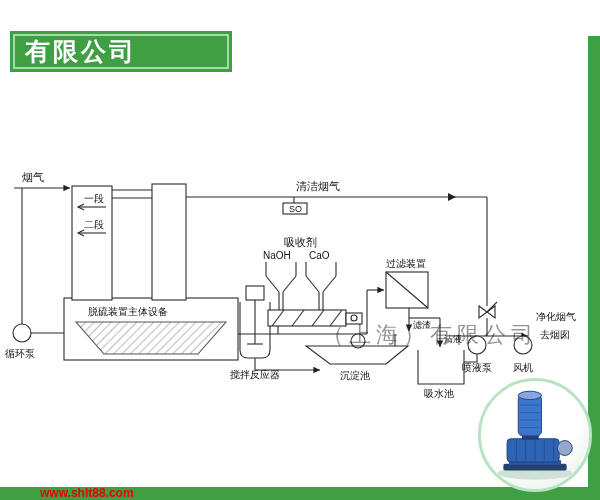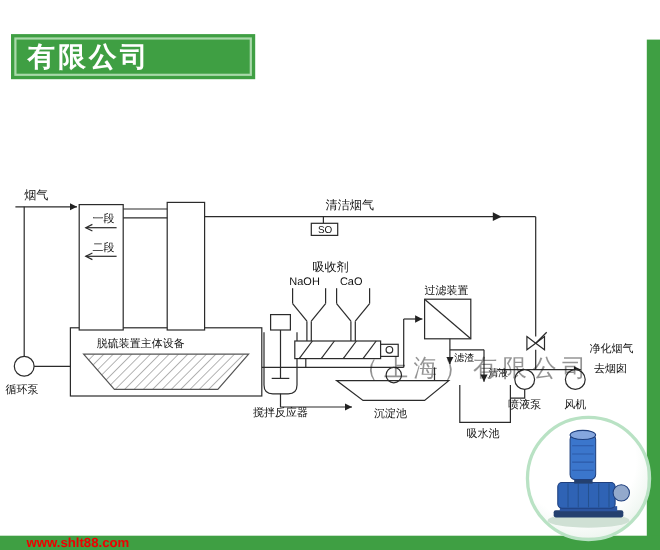--- a/index.html
+++ b/index.html
@@ -5,21 +5,21 @@
   html,body{margin:0;padding:0;background:#ffffff;}
   .page{position:relative;width:600px;height:500px;background:#ffffff;overflow:hidden;
         font-family:"Liberation Sans","DejaVu Sans",sans-serif;}
   .banner{position:absolute;left:10px;top:31px;width:222px;height:41px;background:#3f9f43;
           padding:3px;box-sizing:border-box;z-index:3;}
   .banner-inner{width:100%;height:100%;border:2px solid #a9d9aa;display:flex;align-items:center;
           padding-left:10px;box-sizing:border-box;}
   .banner-title{color:#ffffff;font-size:25px;font-weight:bold;letter-spacing:3px;white-space:nowrap;}
   .bar-right{position:absolute;right:0;top:36px;width:12px;bottom:0;background:#3f9f43;z-index:2;}
   .bar-bottom{position:absolute;left:0;right:0;bottom:0;height:13px;background:#3f9f43;z-index:2;}
-  .site-url{position:absolute;left:24px;bottom:0;color:#ee0000;font-size:12px;font-weight:bold;z-index:6;}
+  .site-url{position:absolute;left:40px;bottom:0;color:#ee0000;font-size:12px;font-weight:bold;z-index:6;}
   .photo{position:absolute;left:478px;top:378px;width:114px;height:114px;border-radius:50%;
          border:3px solid #b9e2c4;background:radial-gradient(circle at 42% 35%, #ffffff 55%, #dcebe0 100%);
          z-index:5;overflow:hidden;box-sizing:border-box;}
   svg.diagram{position:absolute;left:0;top:0;z-index:1;}
   svg.diagram text{font-family:"Liberation Sans","DejaVu Sans",sans-serif;fill:#111;}
 </style>
 </head>
 <body>
 
 <div class="page">

